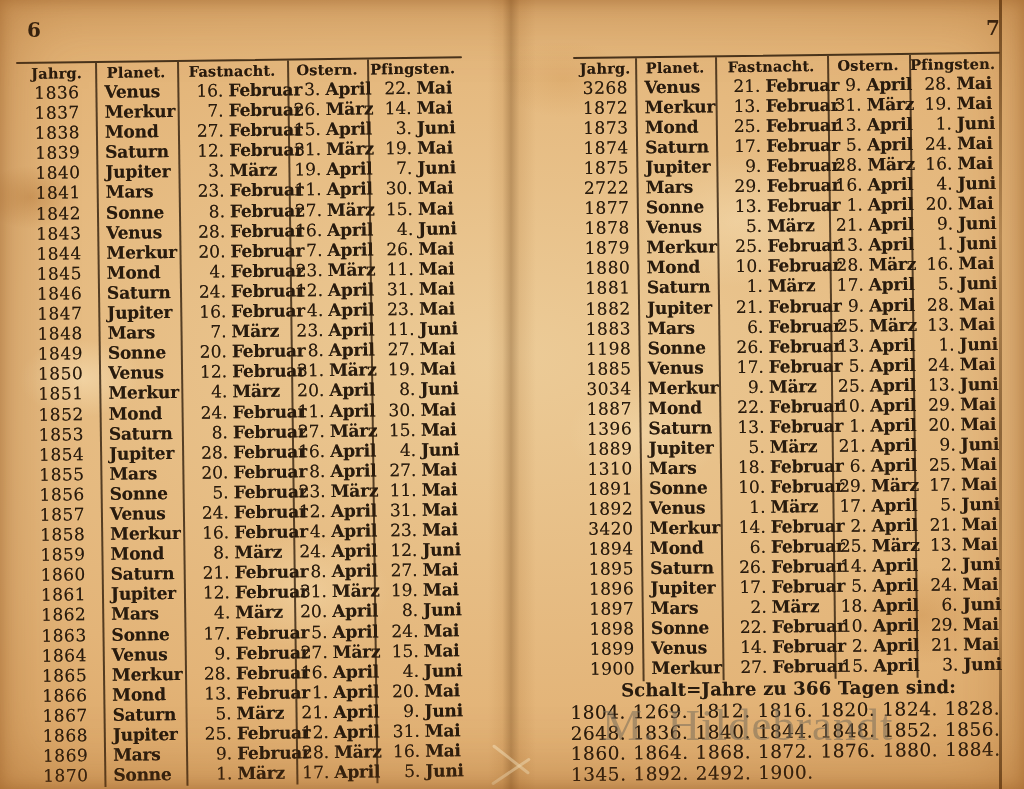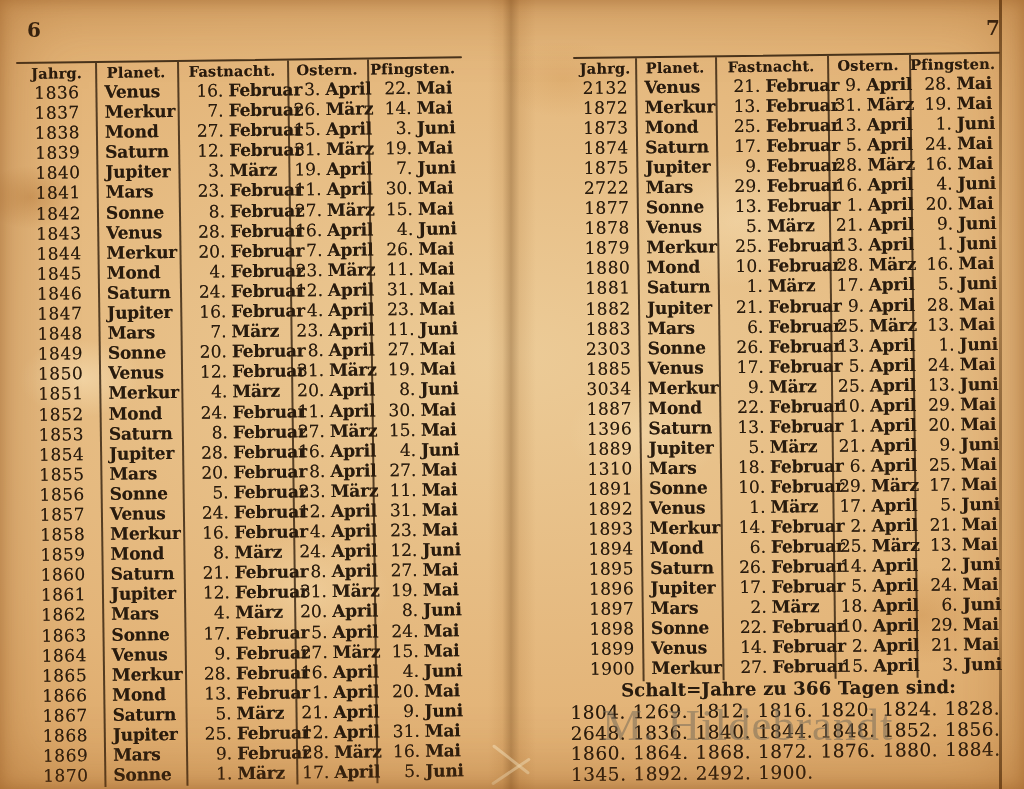--- a/index.html
+++ b/index.html
@@ -408,21 +408,21 @@
     <div class="thead">
       <span class="h">Jahrg.</span>
       <span class="h">Planet.</span>
       <span class="h">Fastnacht.</span>
       <span class="h">Ostern.</span>
       <span class="h">Pfingsten.</span>
     </div>
     <div class="tbody">
 
         <div class="row">
-          <span class="c cy">2132</span>
+          <span class="c cy">3268</span>
           <span class="c cp">Venus</span>
           <span class="c cd f"><span class="d">21.</span><span class="m">Februar</span></span>
           <span class="c cd o"><span class="d">9.</span><span class="m">April</span></span>
           <span class="c cd p"><span class="d">28.</span><span class="m">Mai</span></span>
         </div>
 
         <div class="row">
           <span class="c cy">1872</span>
           <span class="c cp">Merkur</span>
           <span class="c cd f"><span class="d">13.</span><span class="m">Februar</span></span>
@@ -512,21 +512,21 @@
 
         <div class="row">
           <span class="c cy">1883</span>
           <span class="c cp">Mars</span>
           <span class="c cd f"><span class="d">6.</span><span class="m">Februar</span></span>
           <span class="c cd o"><span class="d">25.</span><span class="m">März</span></span>
           <span class="c cd p"><span class="d">13.</span><span class="m">Mai</span></span>
         </div>
 
         <div class="row">
-          <span class="c cy">2303</span>
+          <span class="c cy">1198</span>
           <span class="c cp">Sonne</span>
           <span class="c cd f"><span class="d">26.</span><span class="m">Februar</span></span>
           <span class="c cd o"><span class="d">13.</span><span class="m">April</span></span>
           <span class="c cd p"><span class="d">1.</span><span class="m">Juni</span></span>
         </div>
 
         <div class="row">
           <span class="c cy">1885</span>
           <span class="c cp">Venus</span>
           <span class="c cd f"><span class="d">17.</span><span class="m">Februar</span></span>
@@ -584,21 +584,21 @@
 
         <div class="row">
           <span class="c cy">1892</span>
           <span class="c cp">Venus</span>
           <span class="c cd f"><span class="d">1.</span><span class="m">März</span></span>
           <span class="c cd o"><span class="d">17.</span><span class="m">April</span></span>
           <span class="c cd p"><span class="d">5.</span><span class="m">Juni</span></span>
         </div>
 
         <div class="row">
-          <span class="c cy">1893</span>
+          <span class="c cy">3420</span>
           <span class="c cp">Merkur</span>
           <span class="c cd f"><span class="d">14.</span><span class="m">Februar</span></span>
           <span class="c cd o"><span class="d">2.</span><span class="m">April</span></span>
           <span class="c cd p"><span class="d">21.</span><span class="m">Mai</span></span>
         </div>
 
         <div class="row">
           <span class="c cy">1894</span>
           <span class="c cp">Mond</span>
           <span class="c cd f"><span class="d">6.</span><span class="m">Februar</span></span>

